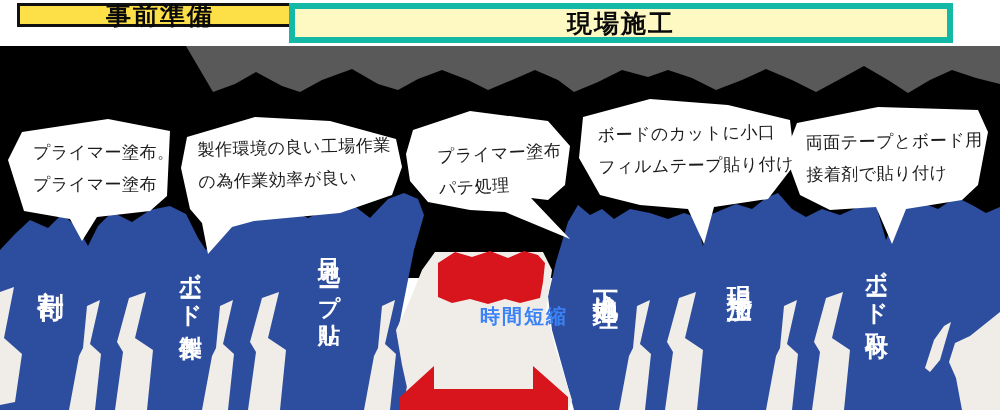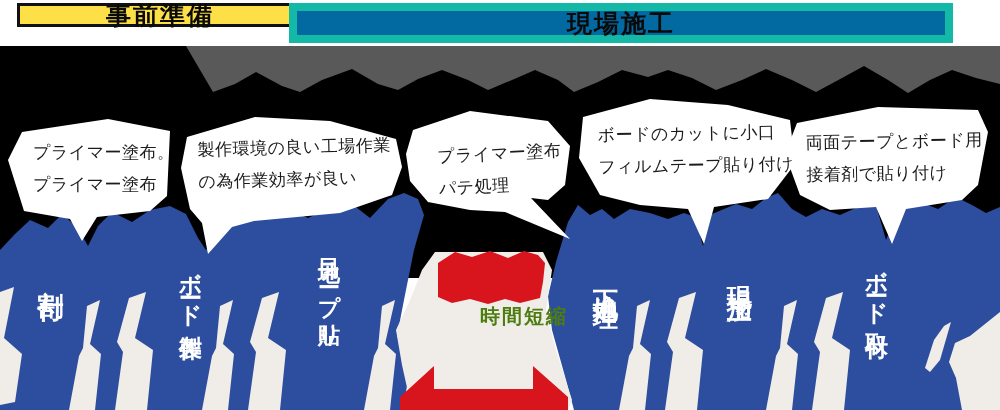--- a/index.html
+++ b/index.html
@@ -2,28 +2,28 @@
 <html><head>
 <meta charset="utf-8">
 <style>
   html,body{margin:0;padding:0;background:#fff;}
   .stage{position:relative;width:1000px;height:410px;overflow:hidden;background:#fff;
          font-family:"Liberation Sans","DejaVu Sans",sans-serif;}
   .stage svg{position:absolute;left:0;top:0;z-index:0;}
   .hdr{position:absolute;top:3px;z-index:2;display:flex;align-items:center;justify-content:center;
        font-weight:bold;font-size:25px;color:#0a0a0a;letter-spacing:2px;box-sizing:border-box;}
   .hdr-pre{left:3px;width:286px;height:24px;background:#fde047;border:3px solid #111;margin-left:14px;}
-  .hdr-site{left:289px;width:664px;height:40px;background:#0369a1;border:8px solid #14b8a6;}
+  .hdr-site{left:289px;width:664px;height:40px;background:#fef9c3;border:6px solid #14b8a6;}
   .bubble-text{position:absolute;z-index:2;color:#1c1c1c;font-size:17px;font-weight:500;
        line-height:32px;letter-spacing:0.5px;white-space:nowrap;}
   .bubble-text span{display:block;}
   .step{position:absolute;z-index:2;color:#fff;font-weight:bold;font-size:26px;
        writing-mode:vertical-rl;text-orientation:mixed;letter-spacing:5px;white-space:nowrap;}
   .step-long{font-size:23px;letter-spacing:3px;}
-  .badge{position:absolute;z-index:2;color:#4d7c0f;font-weight:bold;font-size:20px;
+  .badge{position:absolute;z-index:2;color:#3b82f6;font-weight:bold;font-size:20px;
        letter-spacing:2px;white-space:nowrap;padding-left:36px;}
 </style>
 </head>
 <body>
 
 <div class="stage">
 
   <svg width="1000" height="410" viewBox="0 0 1000 410">
 
     <rect x="148" y="46" width="852" height="57" fill="#595959"></rect>

